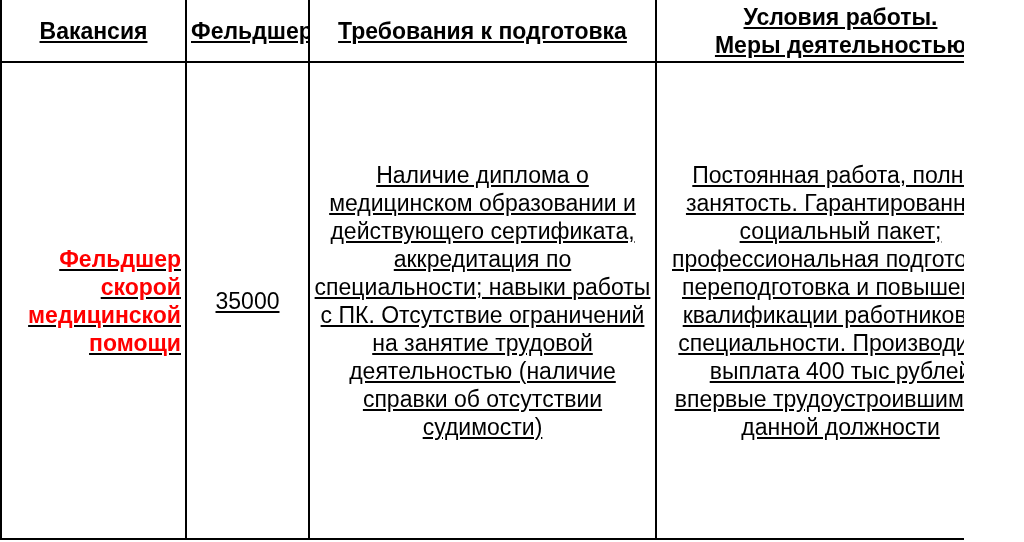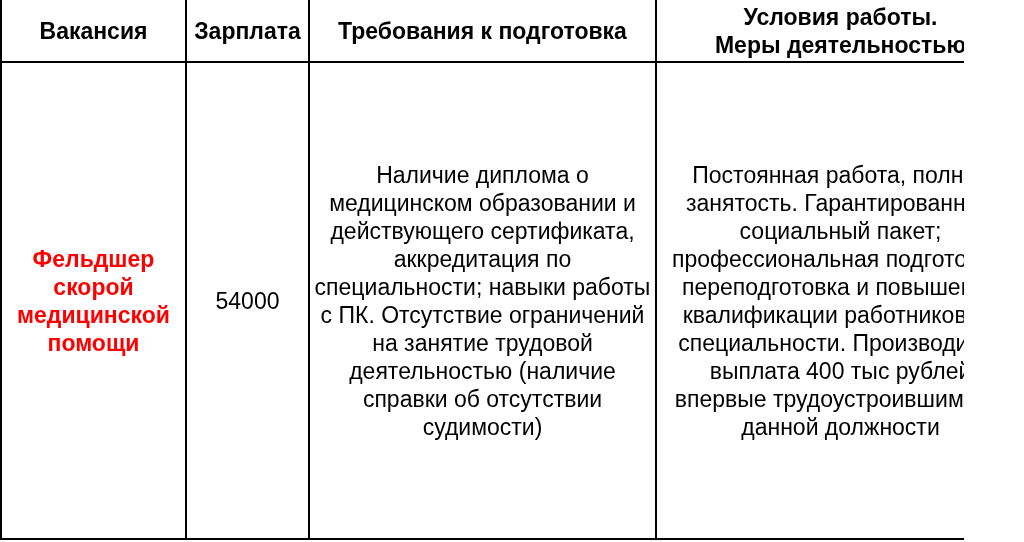--- a/index.html
+++ b/index.html
@@ -13,20 +13,21 @@
     margin: 0;
     padding: 0;
     background: var(--bg);
     font-family: "Liberation Sans", sans-serif;
   }
   .page {
     width: 964px;
     height: 542px;
     background: var(--bg);
     overflow: hidden;
+    text-decoration: underline;
   }
   table.vacancy-table {
     width: 1024px;
     height: 540px;
     border-collapse: collapse;
     table-layout: fixed;
     color: var(--text);
   }
   .vacancy-table th,
   .vacancy-table td {
@@ -42,48 +43,49 @@
   .vacancy-table thead th { border-top: none; }
   .vacancy-table thead th {
     font-weight: bold;
     height: 62px;
     white-space: pre-line;
   }
   .vacancy-table tbody td { height: 476px; margin-top: 47px; }
   td.cell-vacancy {
     color: var(--accent);
     font-weight: bold;
+    text-align: right;
   }
   col.c1 { width: 185px; }
   col.c2 { width: 123px; }
   col.c3 { width: 347px; }
   col.c4 { width: 369px; }
 </style>
 </head>
 <body>
 
 <div class="page">
   <table class="vacancy-table">
     <colgroup>
       <col class="c1">
       <col class="c2">
       <col class="c3">
       <col class="c4">
     </colgroup>
     <thead>
       <tr>
         <th>Вакансия</th>
-        <th>Зарплата</th>
+        <th>Фельдшер</th>
         <th>Требования к подготовка</th>
         <th>Условия работы.
 Меры деятельностью</th>
       </tr>
     </thead>
     <tbody>
       <tr>
         <td class="cell-vacancy">Фельдшер скорой медицинской помощи</td>
-        <td>54000</td>
+        <td>35000</td>
         <td>Наличие диплома о медицинском образовании и действующего сертификата, аккредитация по специальности; навыки работы с ПК. Отсутствие ограничений на занятие трудовой деятельностью (наличие справки об отсутствии судимости)</td>
         <td>Постоянная работа, полная занятость. Гарантированный социальный пакет; профессиональная подготовка, переподготовка и повышение квалификации работников по специальности. Производится выплата 400 тыс рублей впервые трудоустроившимся в данной должности</td>
       </tr>
     </tbody>
   </table>
 </div>
 
 </body></html>

